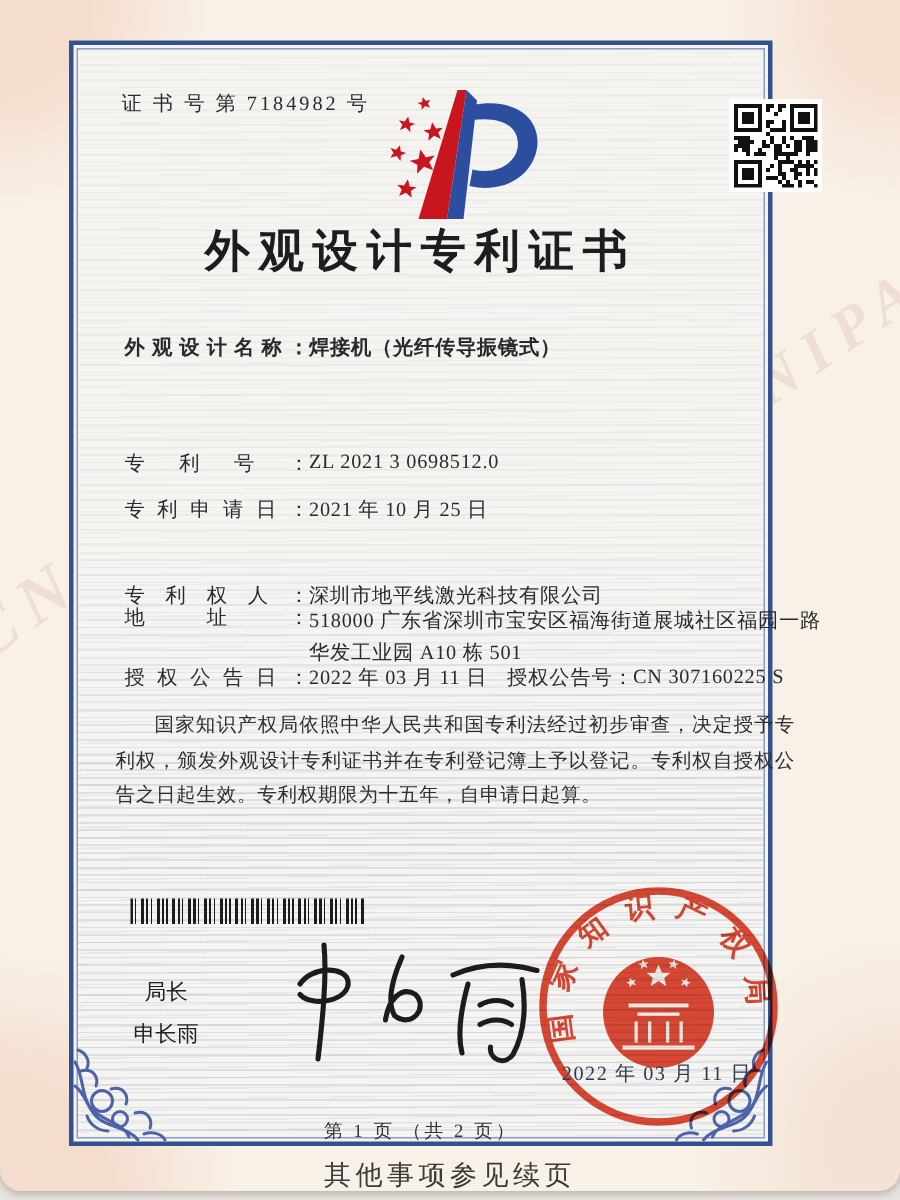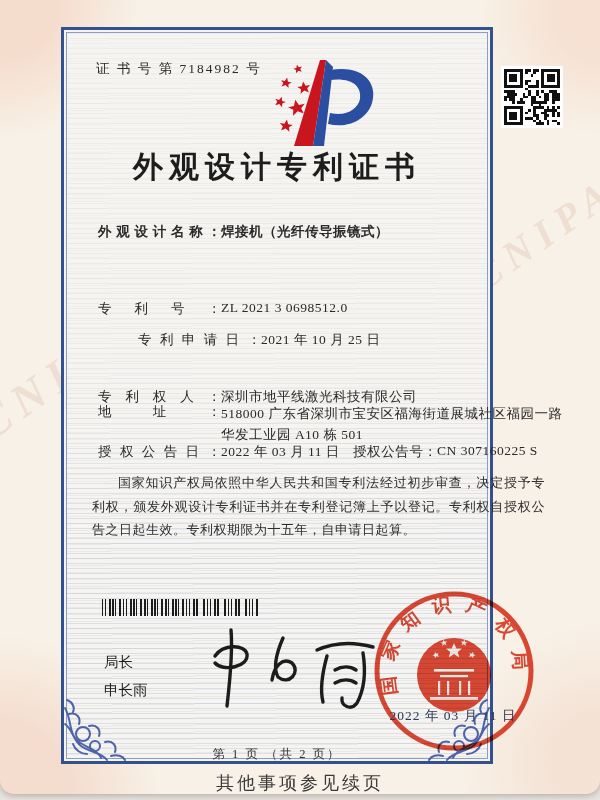--- a/index.html
+++ b/index.html
@@ -21,21 +21,21 @@
     border-radius:0 0 14px 14px;
     box-shadow:0 2px 6px rgba(90,80,70,.35);
   }
   .wm {
     position:absolute; font-style:italic; font-weight:bold; font-size:46px;
     letter-spacing:9px; color:rgba(197,139,117,.18);
     transform:rotate(-35deg); pointer-events:none; white-space:nowrap;
   }
   
   .frame {
-    position:absolute; left:61px; top:27px; width:432px; height:737px;
+    position:absolute; left:46px; top:27px; width:469px; height:737px;
     border:3px solid #33508f; background:#f6f4f0;
   }
   .frame .inner-line {
     position:absolute; inset:2px; border:1px solid #8b9cc7; pointer-events:none;
   }
   .guilloche {
     position:absolute; inset:3px; pointer-events:none;
     background:
       repeating-linear-gradient(180deg, rgba(146,160,190,.28) 0 1px, rgba(0,0,0,0) 1px 5px),
       repeating-linear-gradient(179.3deg, rgba(146,160,190,.14) 0 1px, rgba(0,0,0,0) 1px 7px);
@@ -69,21 +69,21 @@
     font-size:13px; line-height:1.82; color:#2e2e2e; text-align:justify;
   }
   .paras p { text-indent:2em; letter-spacing:.5px;margin-top:11px; }
   .barcode {
     position:absolute; left:38px; top:569px; width:157px; height:17px;
     background:repeating-linear-gradient(90deg,
       #1c1c1c 0 1.5px, transparent 1.5px 3px,
       #1c1c1c 3px 3.7px, transparent 3.7px 7px,
       #1c1c1c 7px 9px, transparent 9px 10.5px);
   }
-  .signer { position:absolute; left:40px; top:618px; font-size:14.5px; line-height:28px; color:#222; }
+  .signer { position:absolute; left:40px; top:618px; font-size:14.5px; line-height:28px; color:#222;text-align:center; }
   .signature { position:absolute; left:133px; top:590px; width:195px; height:98px; }
   .seal { position:absolute; left:308px; top:559px; width:164px; height:164px; opacity:.93; mix-blend-mode:multiply; }
   .seal-date {
     position:absolute; left:299px; top:677px; width:180px; text-align:center;
     font-size:13.5px; color:#2e3950; letter-spacing:1px; z-index:5;
   }
   .page-info { position:absolute; left:0; right:0; top:716px; text-align:center; font-size:12.5px; letter-spacing:2px; color:#333; }
   .continuation { position:absolute; left:0; right:0; top:771px; text-align:center; font-size:18px; letter-spacing:3px; color:#3a3a3a; }
 </style>
 </head>
@@ -267,21 +267,21 @@
     </svg>
 
     <h1 class="title">外观设计专利证书</h1>
 
     <div class="field" style="top:193px;font-weight:bold;">
       <span class="field-label">外观设计名称：</span><span class="field-value">焊接机（光纤传导振镜式）</span>
     </div>
     <div class="field" style="top:270px;">
       <span class="field-label">专利号：</span><span class="field-value">ZL 2021 3 0698512.0</span>
     </div>
-    <div class="field" style="top:301px;margin-left:40px;">
+    <div class="field" style="top:301px;">
       <span class="field-label">专利申请日：</span><span class="field-value">2021 年 10 月 25 日</span>
     </div>
     <div class="field" style="top:337px;margin-top:21px;">
       <span class="field-label">专利权人：</span><span class="field-value">深圳市地平线激光科技有限公司</span>
     </div>
     <div class="field" style="top:373px;">
       <span class="field-label">地址：</span><span class="addr-lines"><span>518000 广东省深圳市宝安区福海街道展城社区福园一路</span><br><span>华发工业园 A10 栋 501</span></span>
     </div>
     <div class="field" style="top:413px; width:445px;">
       <span><span class="field-label">授权公告日：</span><span class="field-value">2022 年 03 月 11 日</span></span>

